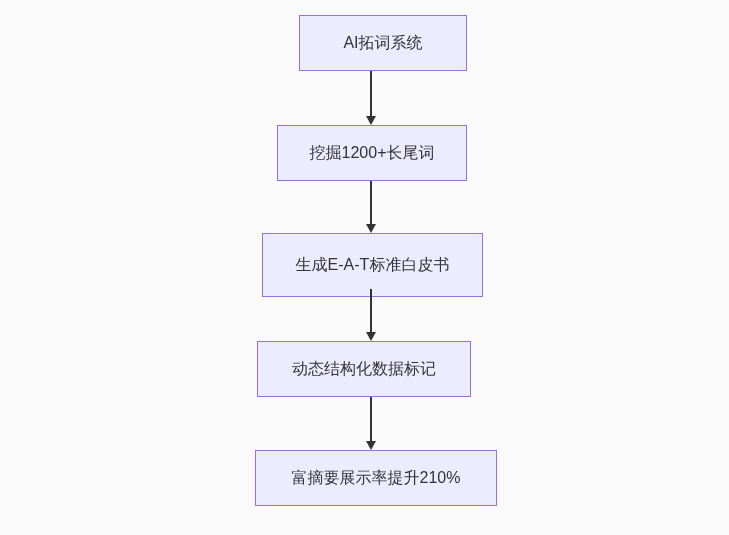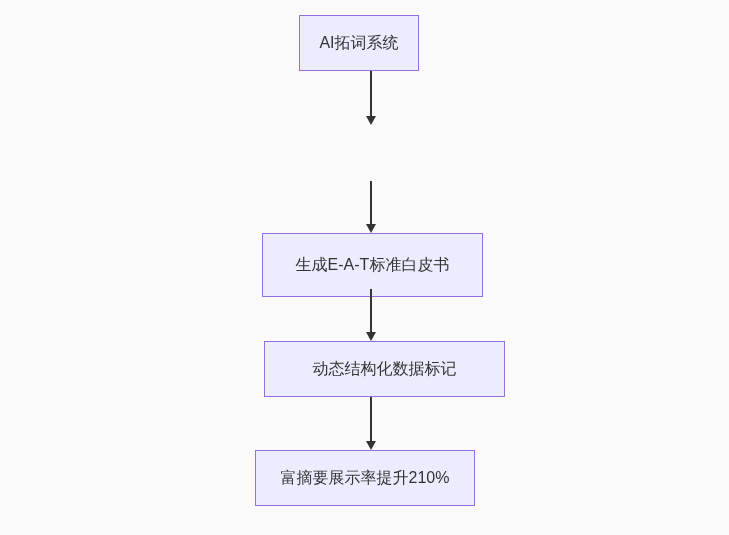--- a/index.html
+++ b/index.html
@@ -28,25 +28,25 @@
     background: var(--node-fill);
     border: 1px solid var(--node-border);
     color: var(--text-color);
     font-size: 16px;
     display: flex;
     align-items: center;
     justify-content: center;
     text-align: center;
     white-space: nowrap;
   }
-  .n1 { left: 299px; top: 15px;  width: 120px; height: 56px; }
+  .n1 { left: 299px; top: 15px;  width: 168px; height: 56px; }
   .n2 { left: 277px; top: 125px; width: 190px; height: 56px; }
   .n3 { left: 262px; top: 233px; width: 221px; height: 64px; }
-  .n4 { left: 264px; top: 341px; width: 241px; height: 56px; }
-  .n5 { left: 255px; top: 450px; width: 220px; height: 56px; }
+  .n4 { left: 257px; top: 341px; width: 214px; height: 56px; }
+  .n5 { left: 255px; top: 450px; width: 242px; height: 56px; }
 
   .edge {
     position: absolute;
     left: 370px;
     width: 2px;
     background: var(--edge-color);
   }
   .e1 { top: 71px;  height: 45px; }
   .e2 { top: 181px; height: 43px; }
   .e3 { top: 289px; height: 43px; }
@@ -71,20 +71,23 @@
 
 <div class="canvas">
 
   <div class="node n1">
     <span>AI拓词系统</span>
   </div>
 
   <div class="edge e1"></div>
   <div class="arrowhead a1"></div>
 
+  <div class="node n2">
+    <span>挖掘1200+长尾词</span>
+  </div>
 
   <div class="edge e2"></div>
   <div class="arrowhead a2"></div>
 
   <div class="node n3">
     <span>生成E-A-T标准白皮书</span>
   </div>
 
   <div class="edge e3"></div>
   <div class="arrowhead a3"></div>

